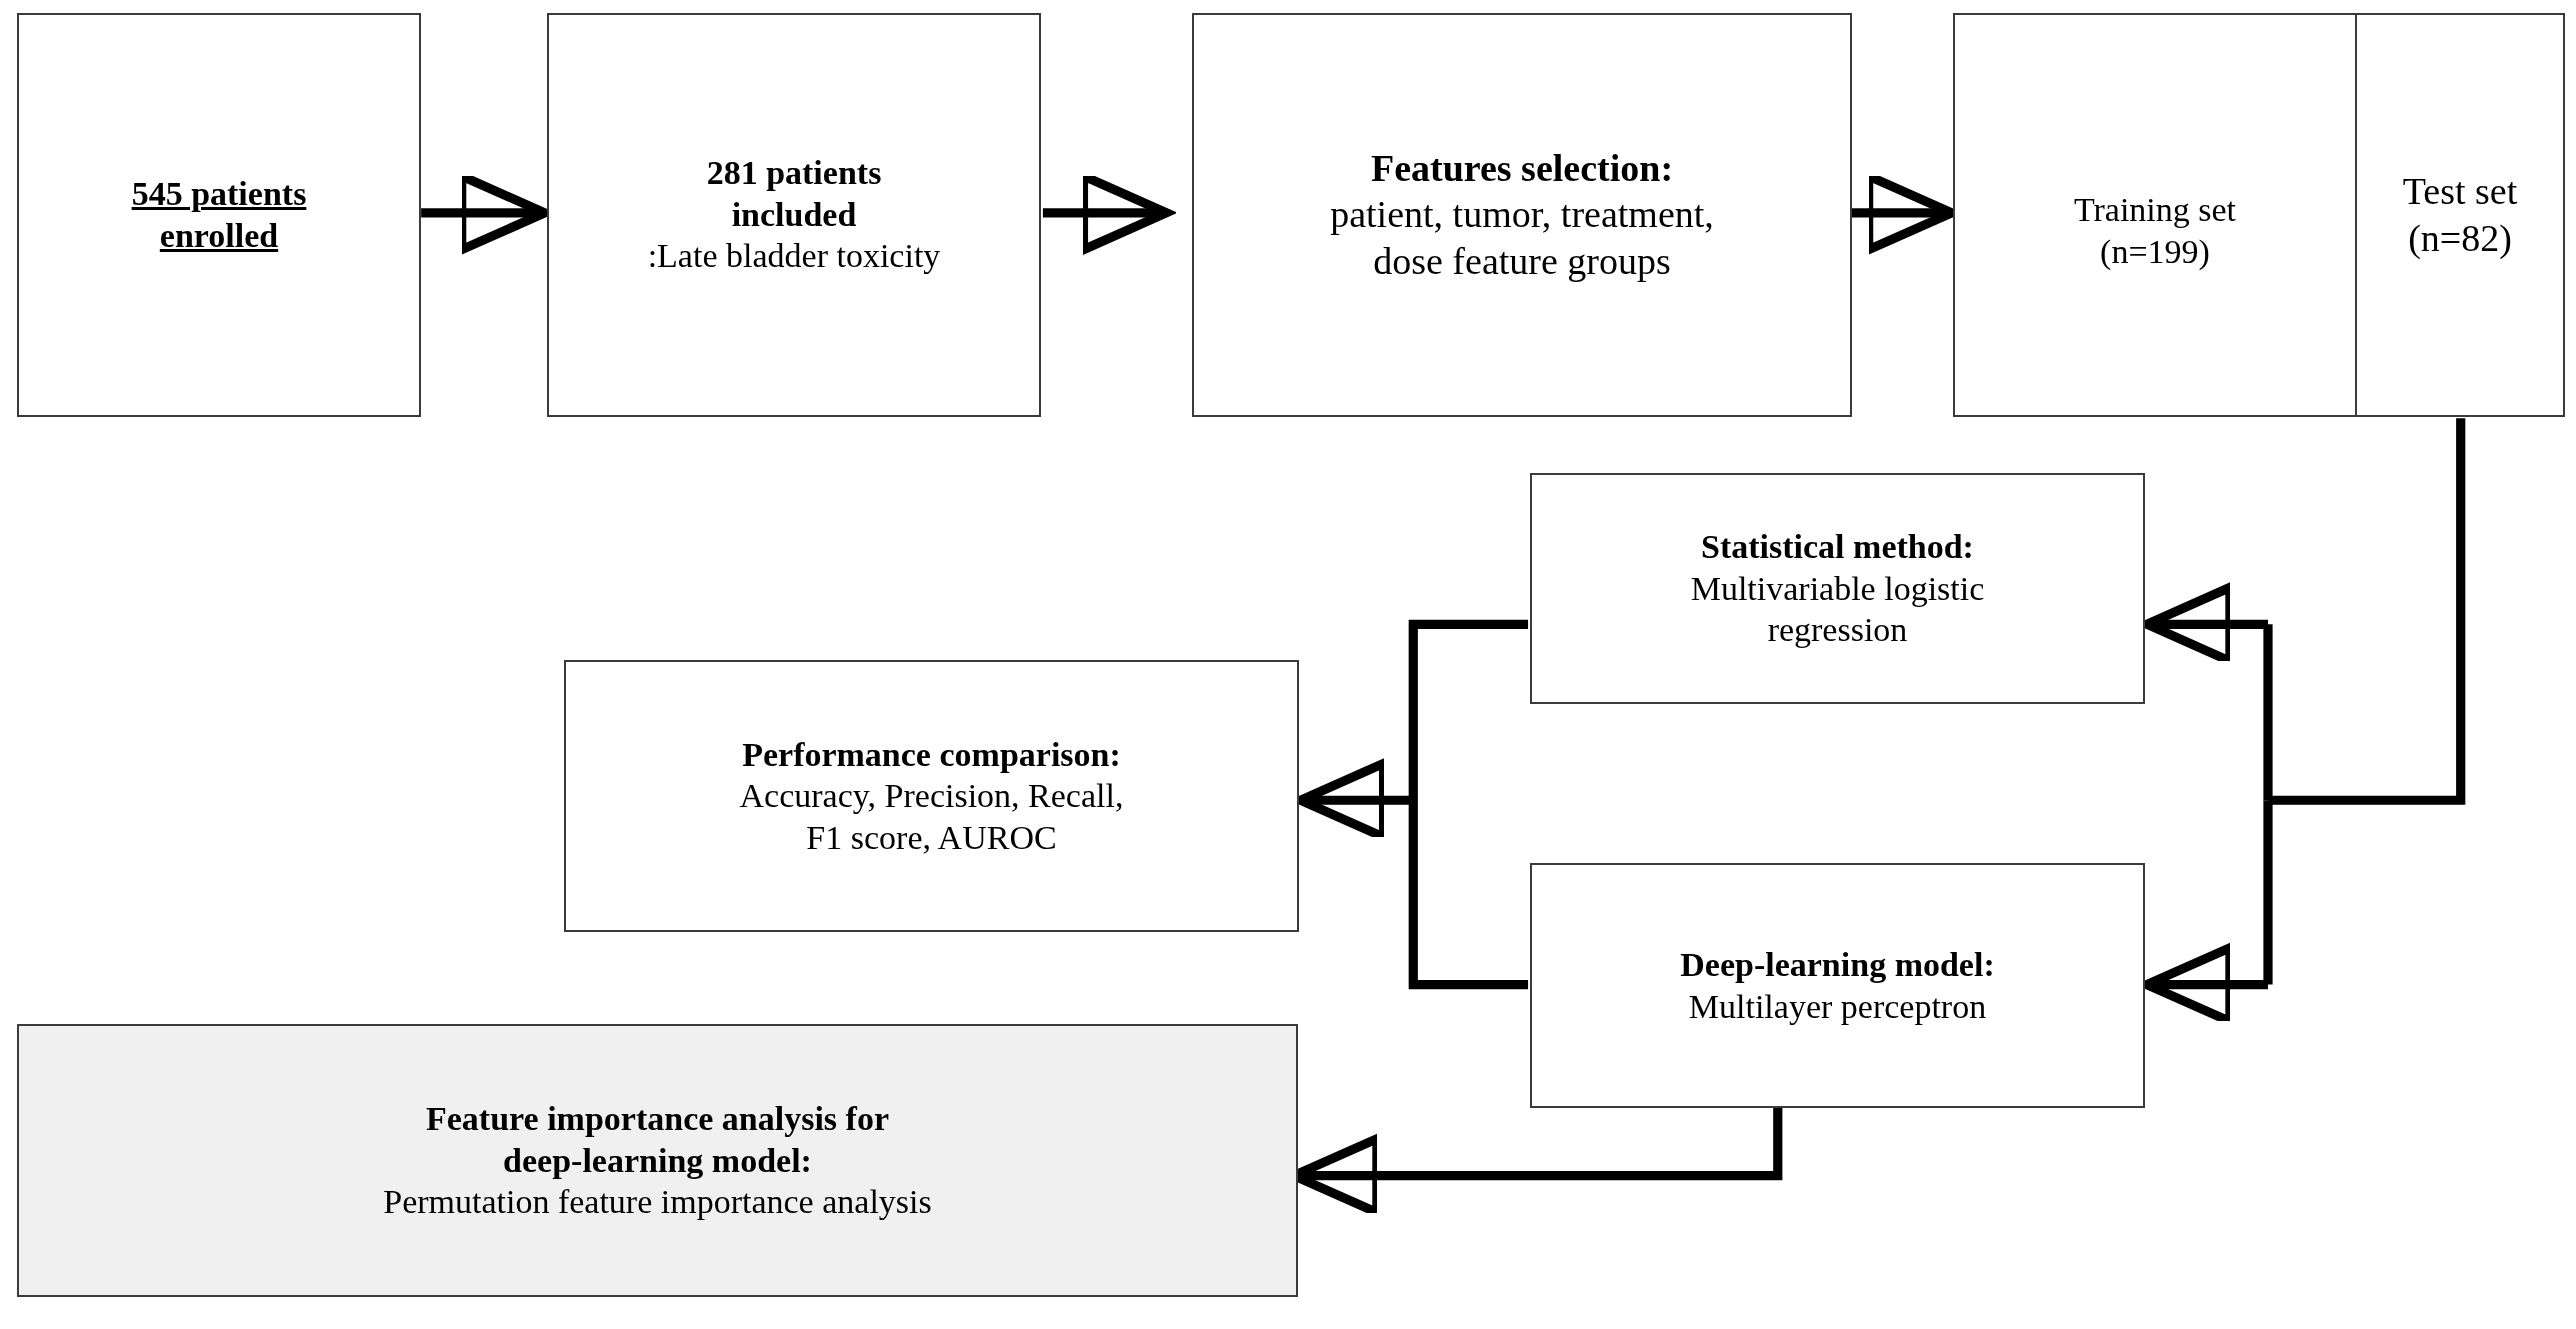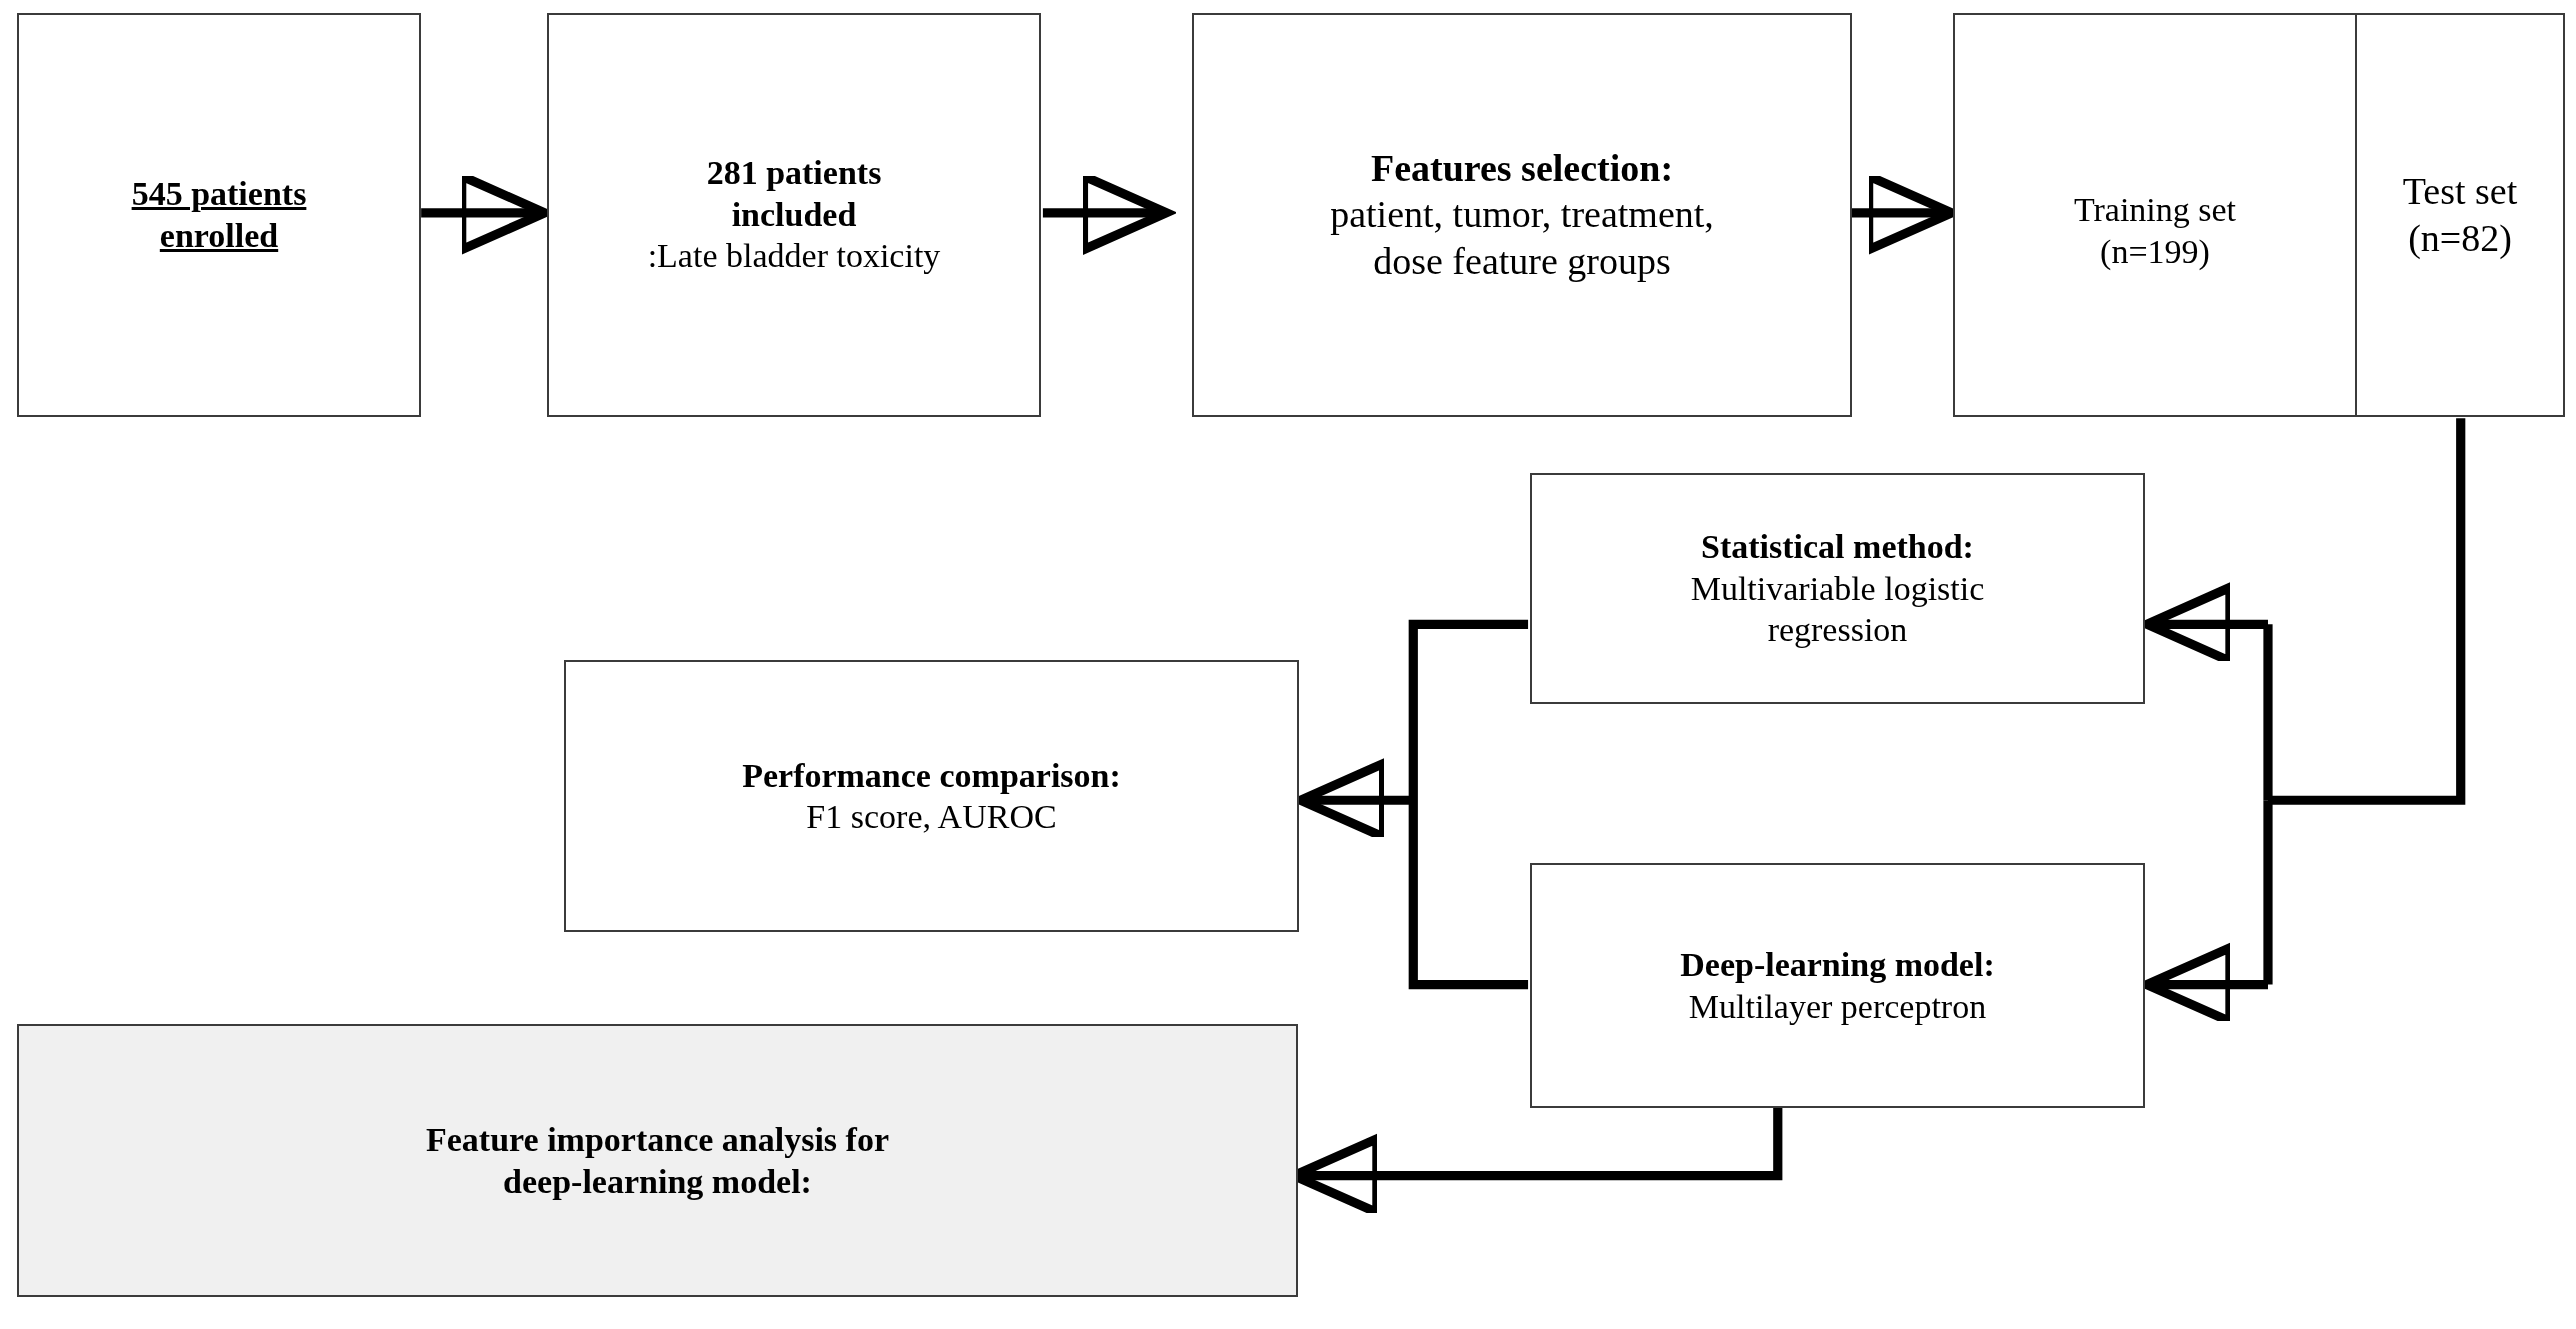--- a/index.html
+++ b/index.html
@@ -117,27 +117,29 @@
   </div>
 
   <div class="node" style="left:1530px;top:473px;width:615px;height:231px;font-size:34px;">
     <div class="ttl">Statistical method:</div>
     <div class="sub">Multivariable  logistic</div>
     <div class="sub">regression</div>
   </div>
 
   <div class="node" style="left:564px;top:660px;width:735px;height:272px;font-size:34px;">
     <div class="ttl">Performance comparison:</div>
+    <div class="sub">Accuracy, Precision, Recall,</div>
     <div class="sub">F1 score, AUROC</div>
   </div>
 
   <div class="node" style="left:1530px;top:863px;width:615px;height:245px;font-size:34px;">
     <div class="ttl">Deep-learning model:</div>
     <div class="sub">Multilayer perceptron</div>
   </div>
 
   <div class="node shaded" style="left:17px;top:1024px;width:1281px;height:273px;font-size:34px;">
     <div class="ttl">Feature importance analysis for</div>
     <div class="ttl">deep-learning model:</div>
+    <div class="sub">Permutation feature importance analysis</div>
   </div>
 
 </div>
 
 
 </body></html>

